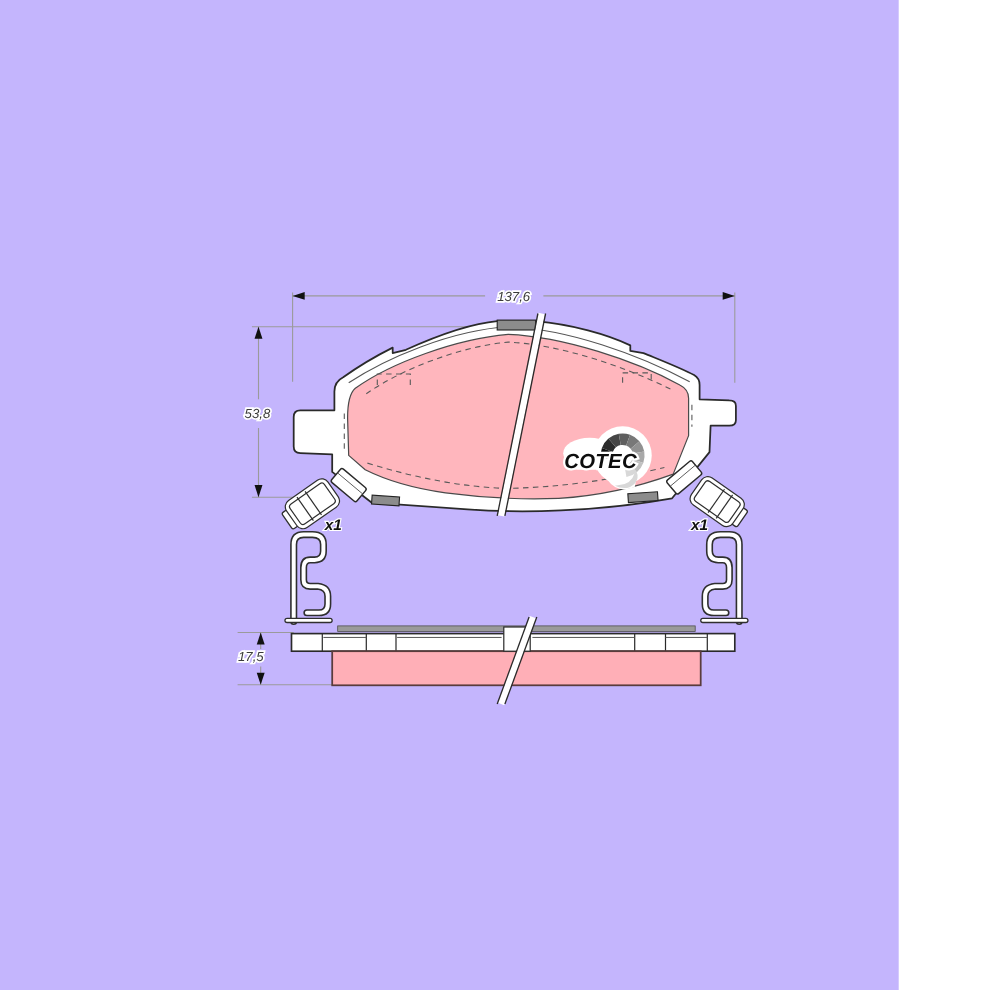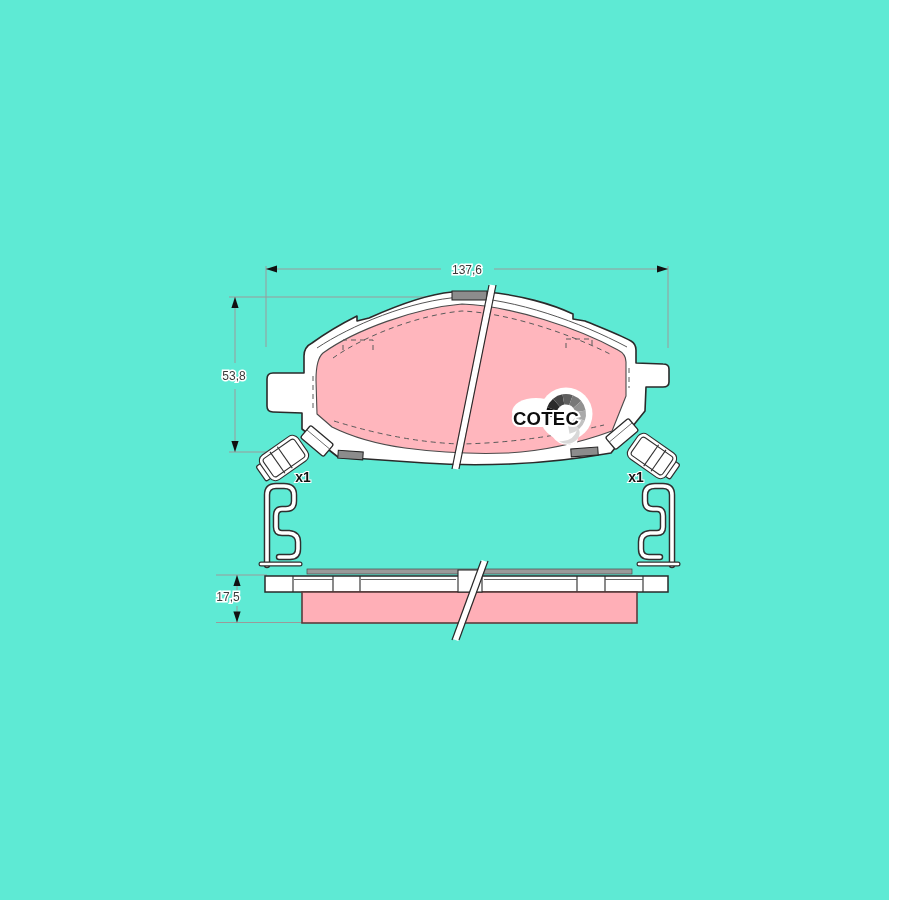--- a/index.html
+++ b/index.html
@@ -1,17 +1,17 @@
 <!DOCTYPE html>
 <html><head>
 <meta charset="utf-8">
 <style>
   html,body{margin:0;padding:0;background:#ffffff;}
-  .canvas{position:relative;width:889px;height:900px;background:#5eead4;overflow:hidden;
-          font-family:"Liberation Sans", sans-serif;}
+  .canvas{position:relative;width:817px;height:900px;background:#c4b5fd;overflow:hidden;
+          font-family:"Liberation Sans", sans-serif;font-style:italic;}
   svg{display:block;}
   .dim-line{stroke:#9a9a9a;stroke-width:1;fill:none;}
   .dim-text{font-family:"Liberation Sans",sans-serif;font-size:12px;fill:#3a3a3a;
             paint-order:stroke;stroke:#ffffff;stroke-width:3px;}
   .qty-text{font-family:"Liberation Sans",sans-serif;font-size:14px;font-weight:bold;fill:#111;
             paint-order:stroke;stroke:#ffffff;stroke-width:2px;}
   .logo-text{font-family:"Liberation Sans",sans-serif;font-size:18.5px;font-weight:bold;fill:#0d0d0d;
              letter-spacing:.3px;paint-order:stroke;stroke:#ffffff;stroke-width:4px;}
   .dash{stroke:#5a5a5a;stroke-width:1;fill:none;stroke-dasharray:5 4;}
   .thin{stroke:#555;stroke-width:1;fill:none;}

